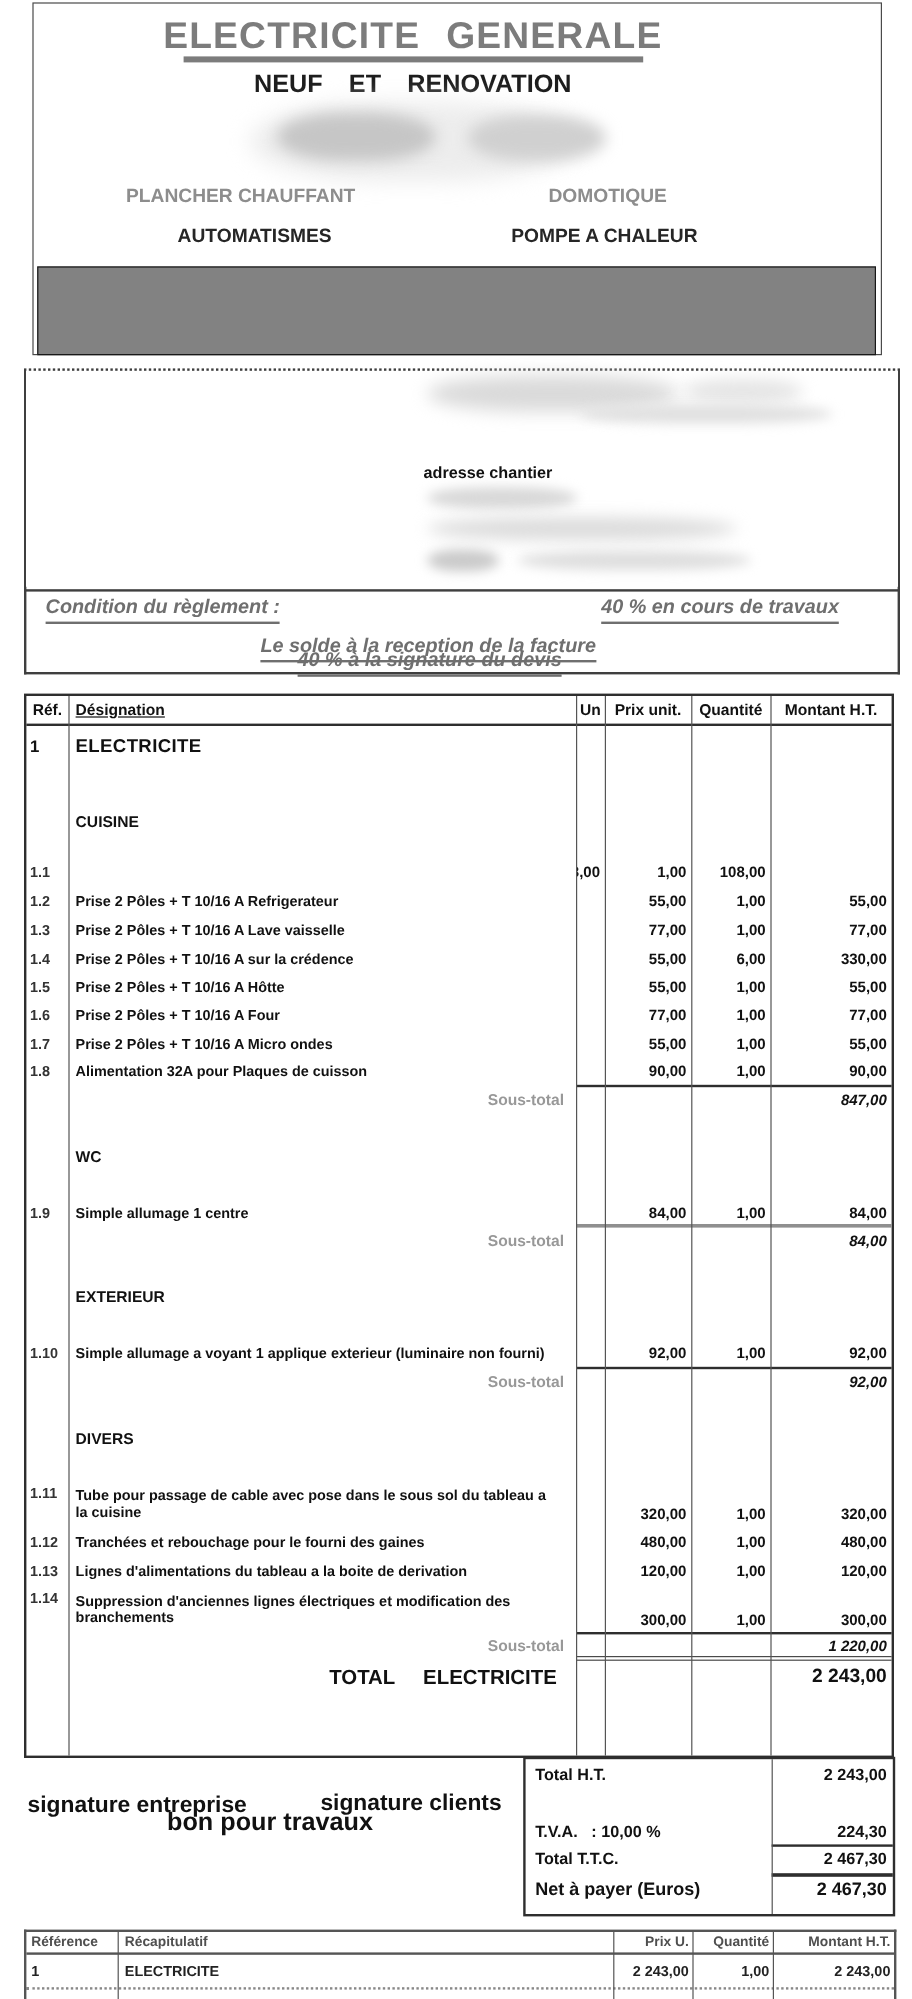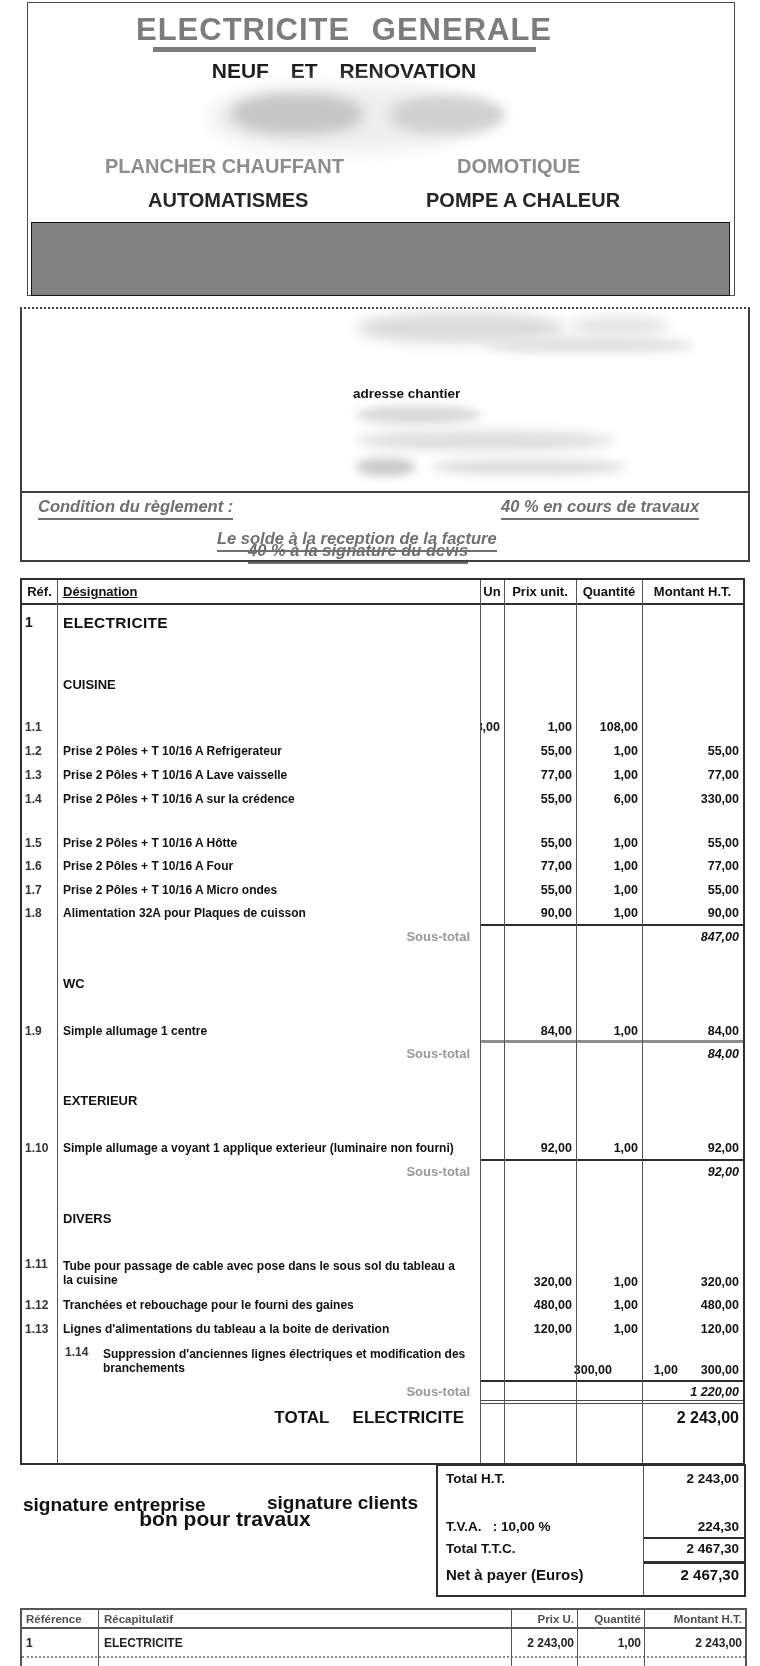--- a/index.html
+++ b/index.html
@@ -7,21 +7,21 @@
         font-family:"Liberation Sans",sans-serif;color:#111;}
   .blob{position:absolute;border-radius:50% / 60%;}
 
   
   #letterhead{position:absolute;left:27px;top:2px;width:706px;height:292px;border:1px solid #4a4a4a;}
   .lh-title{position:absolute;left:66px;top:9px;width:500px;text-align:center;
             font-size:31px;font-weight:bold;color:#7c7c7c;letter-spacing:1px;word-spacing:12px;}
   .lh-underline{position:absolute;left:125px;top:44px;width:383px;height:5px;background:#7c7c7c;}
   .lh-subtitle{position:absolute;left:66px;top:56px;width:500px;text-align:center;
                font-size:21px;font-weight:bold;color:#1d1d1d;word-spacing:16px;}
-  .svc{position:absolute;font-size:20px;font-weight:bold;white-space:nowrap;}
+  .svc{position:absolute;font-size:16px;font-weight:bold;white-space:nowrap;}
   .svc.gray{color:#8d8d8d;} .svc.dark{color:#262626;}
   .lh-bar{position:absolute;left:3px;top:219px;width:697px;height:72px;background:#828282;border:1px solid #181818;}
 
   
   #devisbox{position:absolute;left:20px;top:307px;width:726px;height:182px;border:2px solid #3f3f3f;border-top-style:dotted;}
   .dv-left{position:absolute;left:0;top:0;width:317px;height:100%;border-right:2px solid #3f3f3f;}
   .dv-s1{position:absolute;left:0;top:0;width:100%;height:70px;border-bottom:1px dashed #555;text-align:center;}
   .dv-title{margin-top:16px;font-size:19px;font-weight:bold;letter-spacing:7px;}
   .dv-valid{margin-top:3px;font-size:13.5px;font-weight:bold;font-style:italic;}
   .dv-s2{position:absolute;left:0;top:71px;width:100%;height:53px;border-bottom:2px solid #3f3f3f;}
@@ -178,21 +178,21 @@
           <div class="c m">77,00</div>
         </div>
         <div class="trow item" style="height: 24px;">
           <div class="c ref">1.4</div>
           <div class="c des">Prise 2 Pôles + T 10/16 A sur la crédence</div>
           <div class="c un"></div>
           <div class="c pu">55,00</div>
           <div class="c q">6,00</div>
           <div class="c m">330,00</div>
         </div>
-        <div class="trow item" style="height: 23px; margin-top: 20px;">
+        <div class="trow item" style="height: 23px;">
           <div class="c ref">1.5</div>
           <div class="c des">Prise 2 Pôles + T 10/16 A Hôtte</div>
           <div class="c un"></div>
           <div class="c pu">55,00</div>
           <div class="c q">1,00</div>
           <div class="c m">55,00</div>
         </div>
         <div class="trow item" style="height: 24px;">
           <div class="c ref">1.6</div>
           <div class="c des">Prise 2 Pôles + T 10/16 A Four</div>
@@ -302,21 +302,21 @@
           <div class="c m">480,00</div>
         </div>
         <div class="trow item" style="height: 24px;">
           <div class="c ref">1.13</div>
           <div class="c des">Lignes d'alimentations du tableau a la boite de derivation</div>
           <div class="c un"></div>
           <div class="c pu">120,00</div>
           <div class="c q">1,00</div>
           <div class="c m">120,00</div>
         </div>
-        <div class="trow item two" style="height: 40px; margin-left: 40px;">
+        <div class="trow item two" style="height: 40px;">
           <div class="c ref">1.14</div>
           <div class="c des">Suppression d'anciennes lignes électriques et modification des
 branchements</div>
           <div class="c un"></div>
           <div class="c pu">300,00</div>
           <div class="c q">1,00</div>
           <div class="c m">300,00</div>
         </div>
         <div class="trow subtotal" style="height: 21px;">
           <div class="hline solid"></div>

